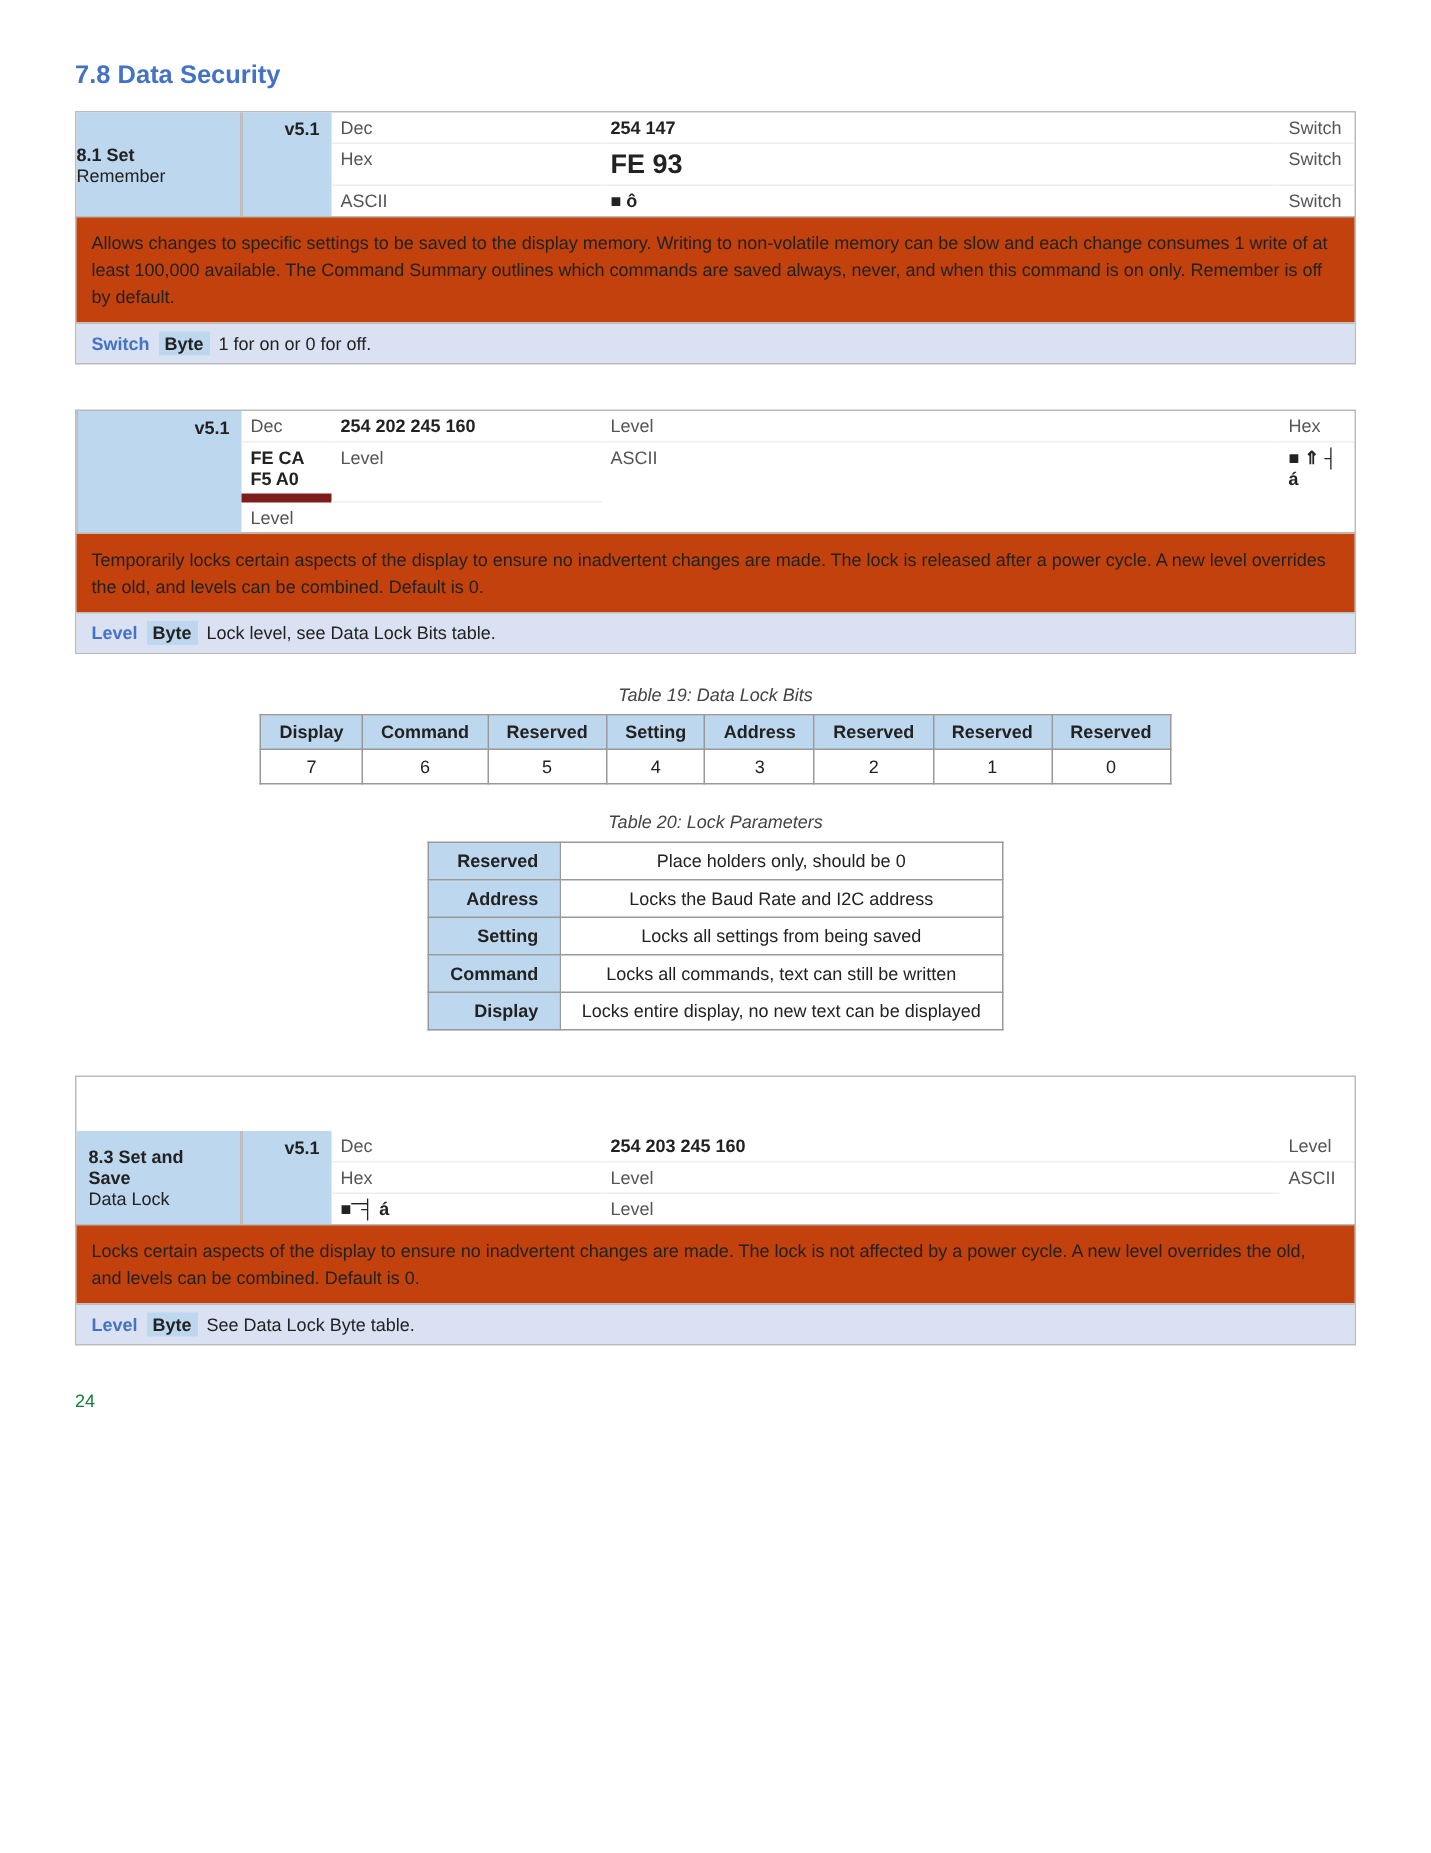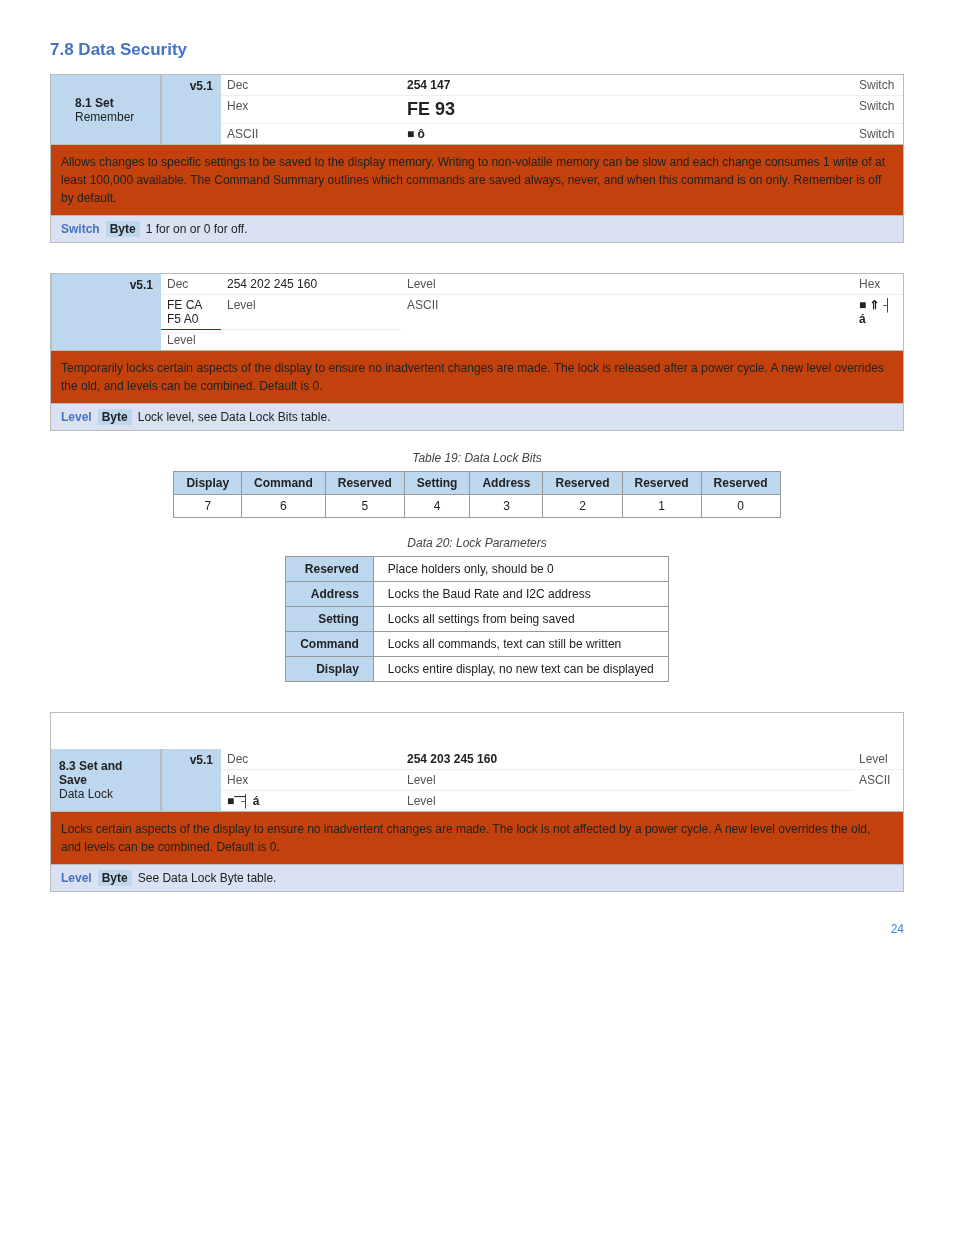--- a/index.html
+++ b/index.html
@@ -98,47 +98,47 @@
 
     .lock-table td:first-child {
       background: #BDD7EE;
       font-weight: bold;
       text-align: right;
       white-space: nowrap;
     }
 
     .lock-table td:last-child {
       background: #fff;
-      text-align: left;
+      text-align: center;
     }
 
     .tables-section {
       margin: 10px 0 20px 0;
     }
 
     .page-number {
-      text-align: right;
-      font-size: 12px;
-      color: #3b82f6;
+      text-align: left;
+      font-size: 12px;
+      color: #15803d;
       margin-top: 30px;
     }
 
     .section-spacing {
       margin-top: 30px;
     }
   </style>
 </head>
 <body>
 
 <h2 class="section-title">7.8 Data Security</h2>
 
 <div class="command-block">
   <div style="display:grid; grid-template-columns: 110px 60px 180px 1fr 50px;">
 
-    <div style="background:#BDD7EE; padding:4px 24px; grid-row: 1/4; display:flex; flex-direction:column; justify-content:center; border-right:1px solid #bbb;">
+    <div style="background:#BDD7EE; padding:4px 0; grid-row: 1/4; display:flex; flex-direction:column; justify-content:center; border-right:1px solid #bbb;">
       <span style="font-weight:bold; font-size:12px;">8.1 Set</span>
       <span style="font-size:12px;">Remember</span>
     </div>
 
     <div style="padding:3px 6px; font-size:12px; color:#555; border-bottom:1px solid #eee;">Dec</div>
     <div style="padding:3px 6px; font-size:12px; font-weight:bold; border-bottom:1px solid #eee;">254 147</div>
     <div style="padding:3px 6px; font-size:12px; color:#555; border-bottom:1px solid #eee;">Switch</div>
 
     <div style="background:#BDD7EE; padding:4px 8px; font-weight:bold; font-size:12px; grid-row:1/4; display:flex; align-items:flex-start; justify-content:flex-end; border-left:1px solid #bbb;">
       <span>v5.1</span>
@@ -156,27 +156,27 @@
   <div class="cmd-params">
     <span class="param-label">Switch</span>
     <span class="param-type">Byte</span>
     <span>1 for on or 0 for off.</span>
   </div>
 </div>
 
 <div class="command-block section-spacing">
   <div style="display:grid; grid-template-columns: 110px 60px 180px 1fr 50px;">
     <div style="padding:3px 6px; font-size:12px; color:#555; border-bottom:1px solid #eee;">Dec</div>
-    <div style="padding:3px 6px; font-size:12px; font-weight:normal; border-bottom:1px solid #eee;">254 202 245 160</div>
+    <div style="padding:3px 6px; font-size:12px; font-weight:bold; border-bottom:1px solid #eee;">254 202 245 160</div>
     <div style="padding:3px 6px; font-size:12px; color:#555; border-bottom:1px solid #eee;">Level</div>
     <div style="background:#BDD7EE; padding:4px 8px; font-weight:bold; font-size:12px; grid-row:1/4; display:flex; align-items:flex-start; justify-content:flex-end; border-left:1px solid #bbb;">
       <span>v5.1</span>
     </div>
     <div style="padding:3px 6px; font-size:12px; color:#555; border-bottom:1px solid #eee;">Hex</div>
-    <div style="padding:3px 6px; font-size:12px; font-weight:normal; border-bottom:1px solid #7f1d1d;">FE CA F5 A0</div>
+    <div style="padding:3px 6px; font-size:12px; font-weight:bold; border-bottom:6px solid #7f1d1d;">FE CA F5 A0</div>
     <div style="padding:3px 6px; font-size:12px; color:#555; border-bottom:1px solid #eee;">Level</div>
     <div style="padding:3px 6px; font-size:12px; color:#555;">ASCII</div>
     <div style="padding:3px 6px; font-size:12px; font-weight:bold;">■ ⇑ ┤ á</div>
     <div style="padding:3px 6px; font-size:12px; color:#555;">Level</div>
   </div>
   <div class="cmd-description">Temporarily locks certain aspects of the display to ensure no inadvertent changes are made.  The lock is released after a power cycle.  A new level overrides the old, and levels can be combined.  Default is 0.</div>
   <div class="cmd-params">
     <span class="param-label">Level</span>
     <span class="param-type">Byte</span>
     <span>Lock level, see Data Lock Bits table.</span>
@@ -206,21 +206,21 @@
         <td>5</td>
         <td>4</td>
         <td>3</td>
         <td>2</td>
         <td>1</td>
         <td>0</td>
       </tr>
     </tbody>
   </table>
 
-  <div class="table-caption" style="margin-top:18px;">Data 20: Lock Parameters</div>
+  <div class="table-caption" style="margin-top:18px;">Table 20: Lock Parameters</div>
   <table class="lock-table">
     <tbody>
       <tr>
         <td>Reserved</td>
         <td>Place holders only, should be 0</td>
       </tr>
       <tr>
         <td>Address</td>
         <td>Locks the Baud Rate and I2C address</td>
       </tr>

